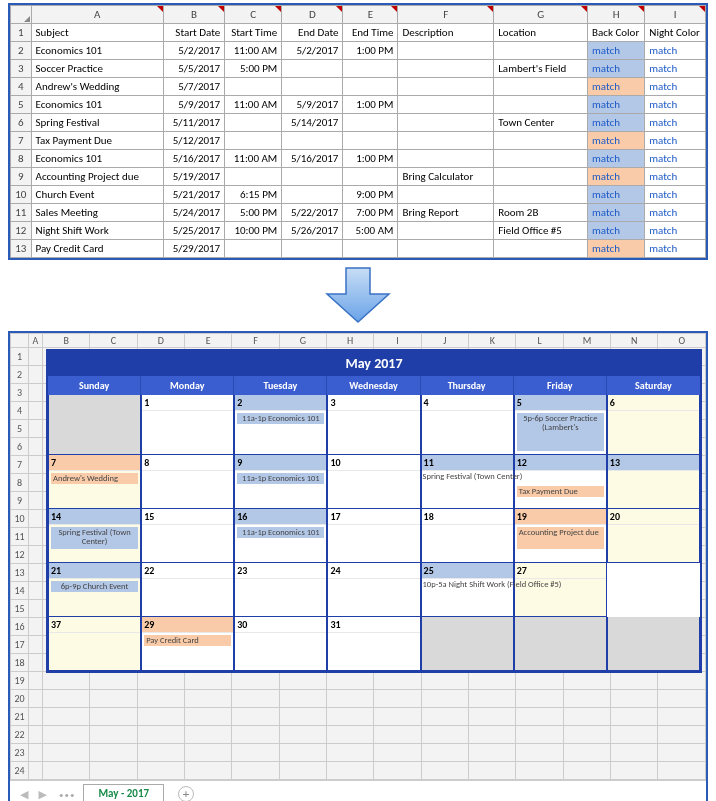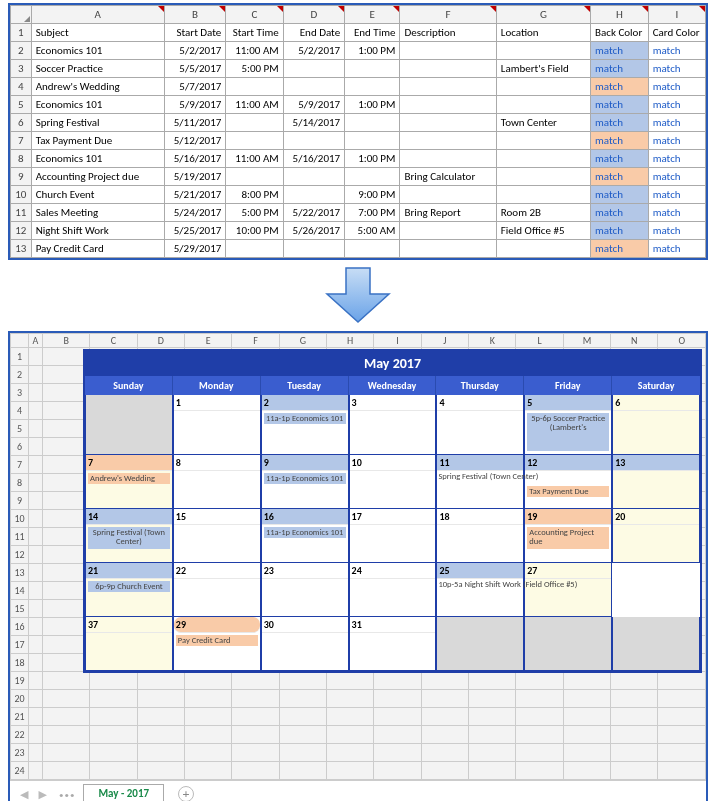--- a/index.html
+++ b/index.html
@@ -80,21 +80,20 @@
     padding: 0;
   }
 
   .cal-area {
     position: absolute;
     left: 36px;
     top: 16px;
     right: 4px;
     border: 2px solid #1f3ea8;
     background: #fff;
-    margin-left: 37px;
   }
   .cal-title {
     background: #1f3ea8;
     color: #fff;
     text-align: center;
     font-size: 14px;
     font-weight: bold;
     padding: 4px 0;
   }
   .cal-dayhdr {
@@ -220,21 +219,21 @@
     <tr>
       <th class="rowhdr">1</th>
       <td class="txt">Subject</td>
       <td class="val">Start Date</td>
       <td class="val">Start Time</td>
       <td class="val">End Date</td>
       <td class="val">End Time</td>
       <td class="txt">Description</td>
       <td class="txt">Location</td>
       <td class="txt">Back Color</td>
-      <td class="txt">Card Color</td>
+      <td class="txt">Night Color</td>
     </tr>
     </tbody>
       <tbody id="top-rows">
         <tr>
           <th class="rowhdr">2</th>
           <td class="txt">Economics 101</td>
           <td class="val">5/2/2017</td>
           <td class="val">11:00 AM</td>
           <td class="val">5/2/2017</td>
           <td class="val">1:00 PM</td>
@@ -324,21 +323,21 @@
           <td class="val"></td>
           <td class="txt">Bring Calculator</td>
           <td class="txt"></td>
           <td class="txt link back-org">match</td>
           <td class="txt link">match</td>
         </tr>
         <tr>
           <th class="rowhdr">10</th>
           <td class="txt">Church Event</td>
           <td class="val">5/21/2017</td>
-          <td class="val">8:00 PM</td>
+          <td class="val">6:15 PM</td>
           <td class="val"></td>
           <td class="val">9:00 PM</td>
           <td class="txt"></td>
           <td class="txt"></td>
           <td class="txt link back-blue">match</td>
           <td class="txt link">match</td>
         </tr>
         <tr>
           <th class="rowhdr">11</th>
           <td class="txt">Sales Meeting</td>
@@ -981,21 +980,21 @@
             <span class="num">27</span>
           </div>
         <div class="span-ev blue" style="left:57.14%; width:28.2%; top:15px;">10p-5a Night Shift Work (Field Office #5)</div>
       </div>
 
       <div class="cal-week">
         <div class="cal-cell wkend">
             <span class="num">37</span>
           </div>
         <div class="cal-cell">
-            <span class="num h" style="background:#f9cba8;border-radius:7px;">29</span>
+            <span class="num h" style="background:#f9cba8;">29</span>
           <div class="ev org">Pay Credit Card</div>
           </div>
         <div class="cal-cell">
             <span class="num">30</span>
           </div>
         <div class="cal-cell">
             <span class="num">31</span>
           </div>
         <div class="cal-cell gray"></div>
         <div class="cal-cell gray"></div>

